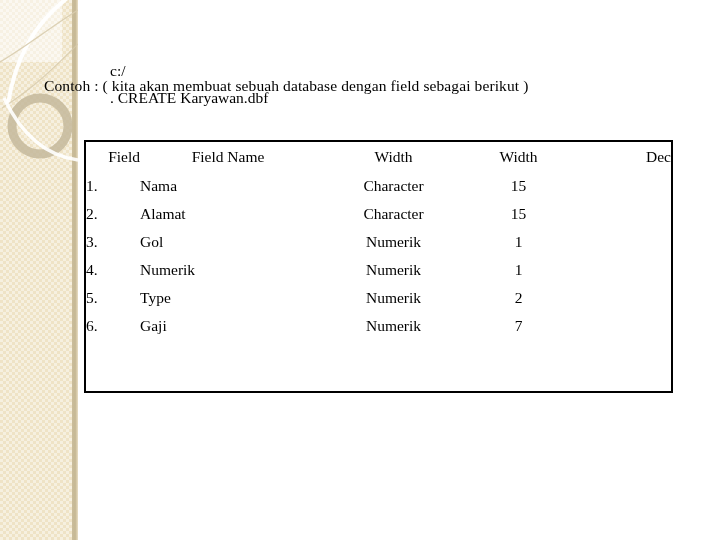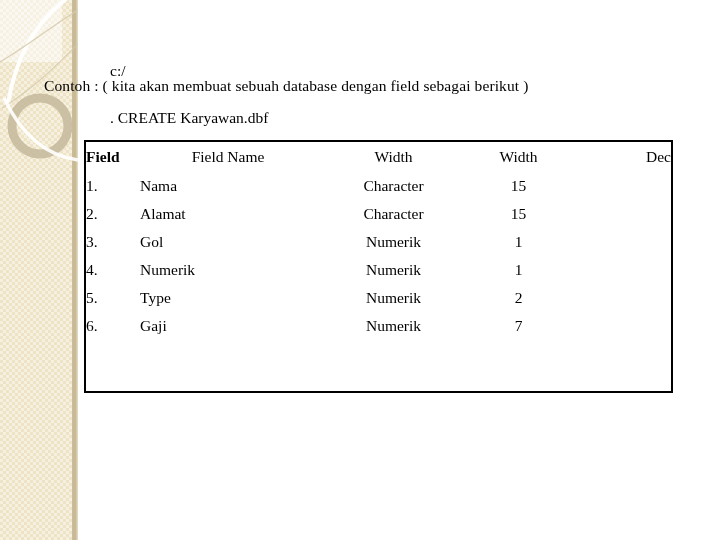--- a/index.html
+++ b/index.html
@@ -90,21 +90,21 @@
     position: absolute;
     left: 110px;
     top: 61px;
     font-size: 15.5px;
     line-height: 20px;
     white-space: nowrap;
   }
   #command-line {
     position: absolute;
     left: 110px;
-    top: 108px;
+    top: 88px;
     font-size: 15.5px;
     line-height: 20px;
     white-space: nowrap;
   }
 
   
   #field-table-box {
     position: absolute;
     left: 84px;
     top: 140px;
@@ -125,21 +125,21 @@
     font-weight: normal;
     height: 28px;
     vertical-align: middle;
   }
   .col-field   { width: 54px;  text-align: left;   padding-left: 6px; }
   .col-name    { width: 176px; text-align: left;   padding-left: 0px; }
   .col-type    { width: 155px; text-align: center; }
   .col-width   { width: 95px;  text-align: center; margin-top: 20px; }
   .col-dec     { width: 105px; text-align: right; }
   .ftable thead td { height: 30px; }
-  .ftable thead .col-field  { text-align: left; font-weight: bold; }
+  .ftable thead .col-field  { text-align: right; }
   .ftable thead .col-name   { text-align: center; }
 </style>
 </head>
 <body>
 
 <div id="deco-sidebar">
   <div class="deco-band"></div>
   <div class="deco-topblock"></div>
   <div class="deco-edge"></div>
 

